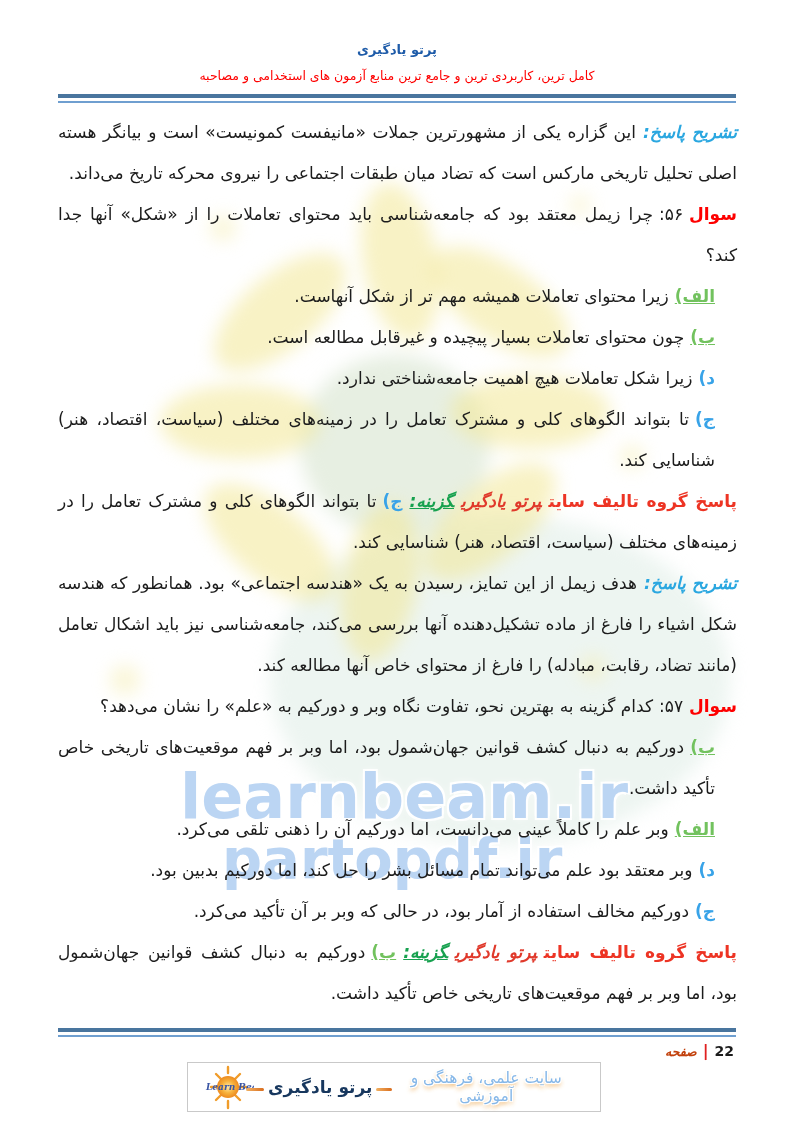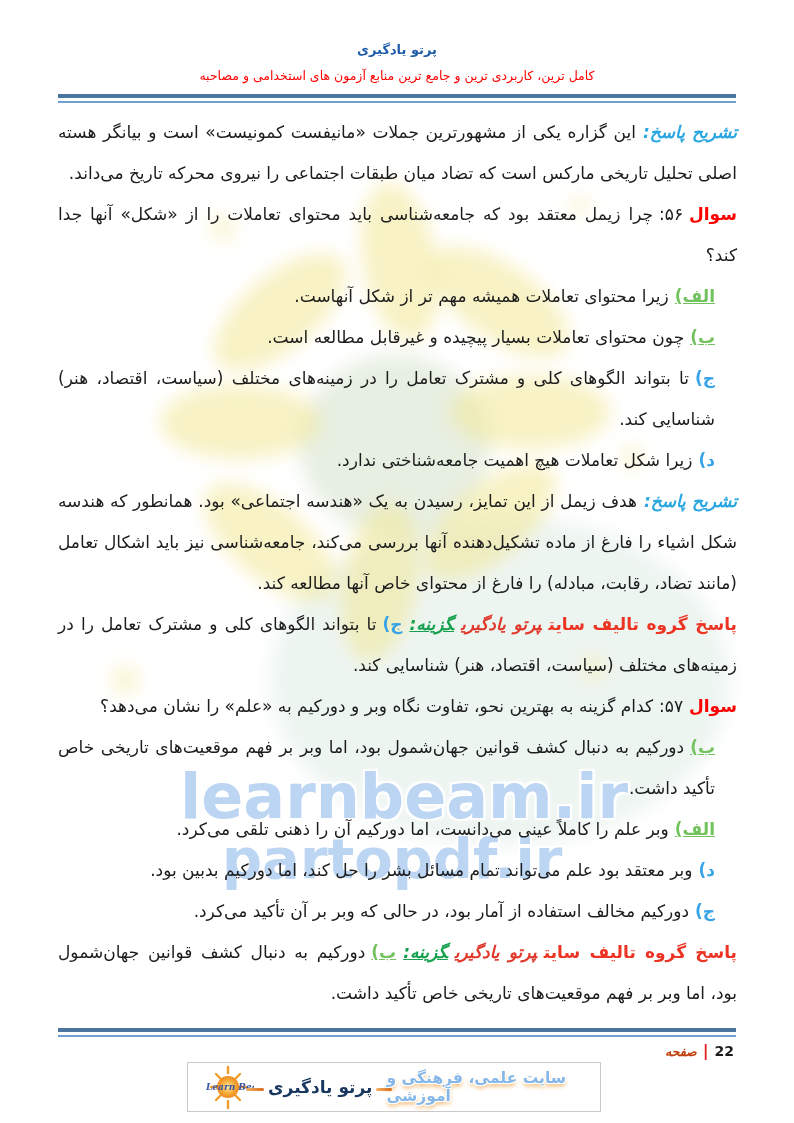--- a/index.html
+++ b/index.html
@@ -104,22 +104,22 @@
     direction: rtl; font-weight: bold; font-size: 17px; color: #17375e; position: relative; flex: 0 0 auto;
     text-shadow: 1px 1px 0 #ffffff;
   }
   .banner-brand::before, .banner-brand::after {
     content: ""; position: absolute; top: 55%; height: 3px; border-radius: 2px;
     background: linear-gradient(90deg, #f2b263, #d96d1e);
   }
   .banner-brand::before { left: -22px; width: 18px; }
   .banner-brand::after { right: -20px; width: 16px; }
   .banner-subtitle {
-    direction: rtl; flex: 1 1 auto; text-align: left;
-    font-weight: bold; font-size: 15.5px; color: #85b7e8; letter-spacing: 0.5px;
+    direction: rtl; flex: 1 1 auto; text-align: center;
+    font-weight: normal; font-size: 15.5px; color: #85b7e8; letter-spacing: 0.5px;
     text-shadow: -1px -1px 0 #ffffff, 1px -1px 0 #ffffff, -1px 1px 0 #ffffff, 1px 1px 0 #ffffff,
                  0 3px 4px rgba(235, 152, 45, 0.85);
   }
 </style>
 </head>
 <body>
 
 <div class="page">
 
   <div class="bg-art">
@@ -159,32 +159,32 @@
       <span class="q-label red">سوال</span><span class="q-num">۵۶:</span><span>چرا زیمل معتقد بود که جامعه‌شناسی باید محتوای تعاملات را از «شکل» آنها جدا کند؟</span>
     </p>
 
     <p class="para option">
       <span class="opt-letter green">الف)</span><span>زیرا محتوای تعاملات همیشه مهم تر از شکل آنهاست.</span>
     </p>
     <p class="para option">
       <span class="opt-letter green">ب)</span><span>چون محتوای تعاملات بسیار پیچیده و غیرقابل مطالعه است.</span>
     </p>
     <p class="para option">
+      <span class="opt-letter blue">د)</span><span>زیرا شکل تعاملات هیچ اهمیت جامعه‌شناختی ندارد.</span>
+    </p>
+    <p class="para option">
       <span class="opt-letter blue">ج)</span><span>تا بتواند الگوهای کلی و مشترک تعامل را در زمینه‌های مختلف (سیاست، اقتصاد، هنر) شناسایی کند.</span>
     </p>
-    <p class="para option">
-      <span class="opt-letter blue">د)</span><span>زیرا شکل تعاملات هیچ اهمیت جامعه‌شناختی ندارد.</span>
+
+    <p class="para">
+      <span class="ans-prefix">پاسخ گروه تالیف سایت</span><span class="script ans-brand">پرتو یادگیری</span><span class="script ans-choice">گزینه:</span><span class="opt-letter blue">ج)</span><span>تا بتواند الگوهای کلی و مشترک تعامل را در زمینه‌های مختلف (سیاست، اقتصاد، هنر) شناسایی کند.</span>
     </p>
 
     <p class="para">
       <span class="script cyan exp-label">تشریح پاسخ:</span><span>هدف زیمل از این تمایز، رسیدن به یک «هندسه اجتماعی» بود. همانطور که هندسه شکل اشیاء را فارغ از ماده تشکیل‌دهنده آنها بررسی می‌کند، جامعه‌شناسی نیز باید اشکال تعامل (مانند تضاد، رقابت، مبادله) را فارغ از محتوای خاص آنها مطالعه کند.</span>
-    </p>
-
-    <p class="para">
-      <span class="ans-prefix">پاسخ گروه تالیف سایت</span><span class="script ans-brand">پرتو یادگیری</span><span class="script ans-choice">گزینه:</span><span class="opt-letter blue">ج)</span><span>تا بتواند الگوهای کلی و مشترک تعامل را در زمینه‌های مختلف (سیاست، اقتصاد، هنر) شناسایی کند.</span>
     </p>
 
     <p class="para">
       <span class="q-label red">سوال</span><span class="q-num">۵۷:</span><span>کدام گزینه به بهترین نحو، تفاوت نگاه وبر و دورکیم به «علم» را نشان می‌دهد؟</span>
     </p>
 
     <p class="para option">
       <span class="opt-letter green">ب)</span><span>دورکیم به دنبال کشف قوانین جهان‌شمول بود، اما وبر بر فهم موقعیت‌های تاریخی خاص تأکید داشت.</span>
     </p>
     <p class="para option">

